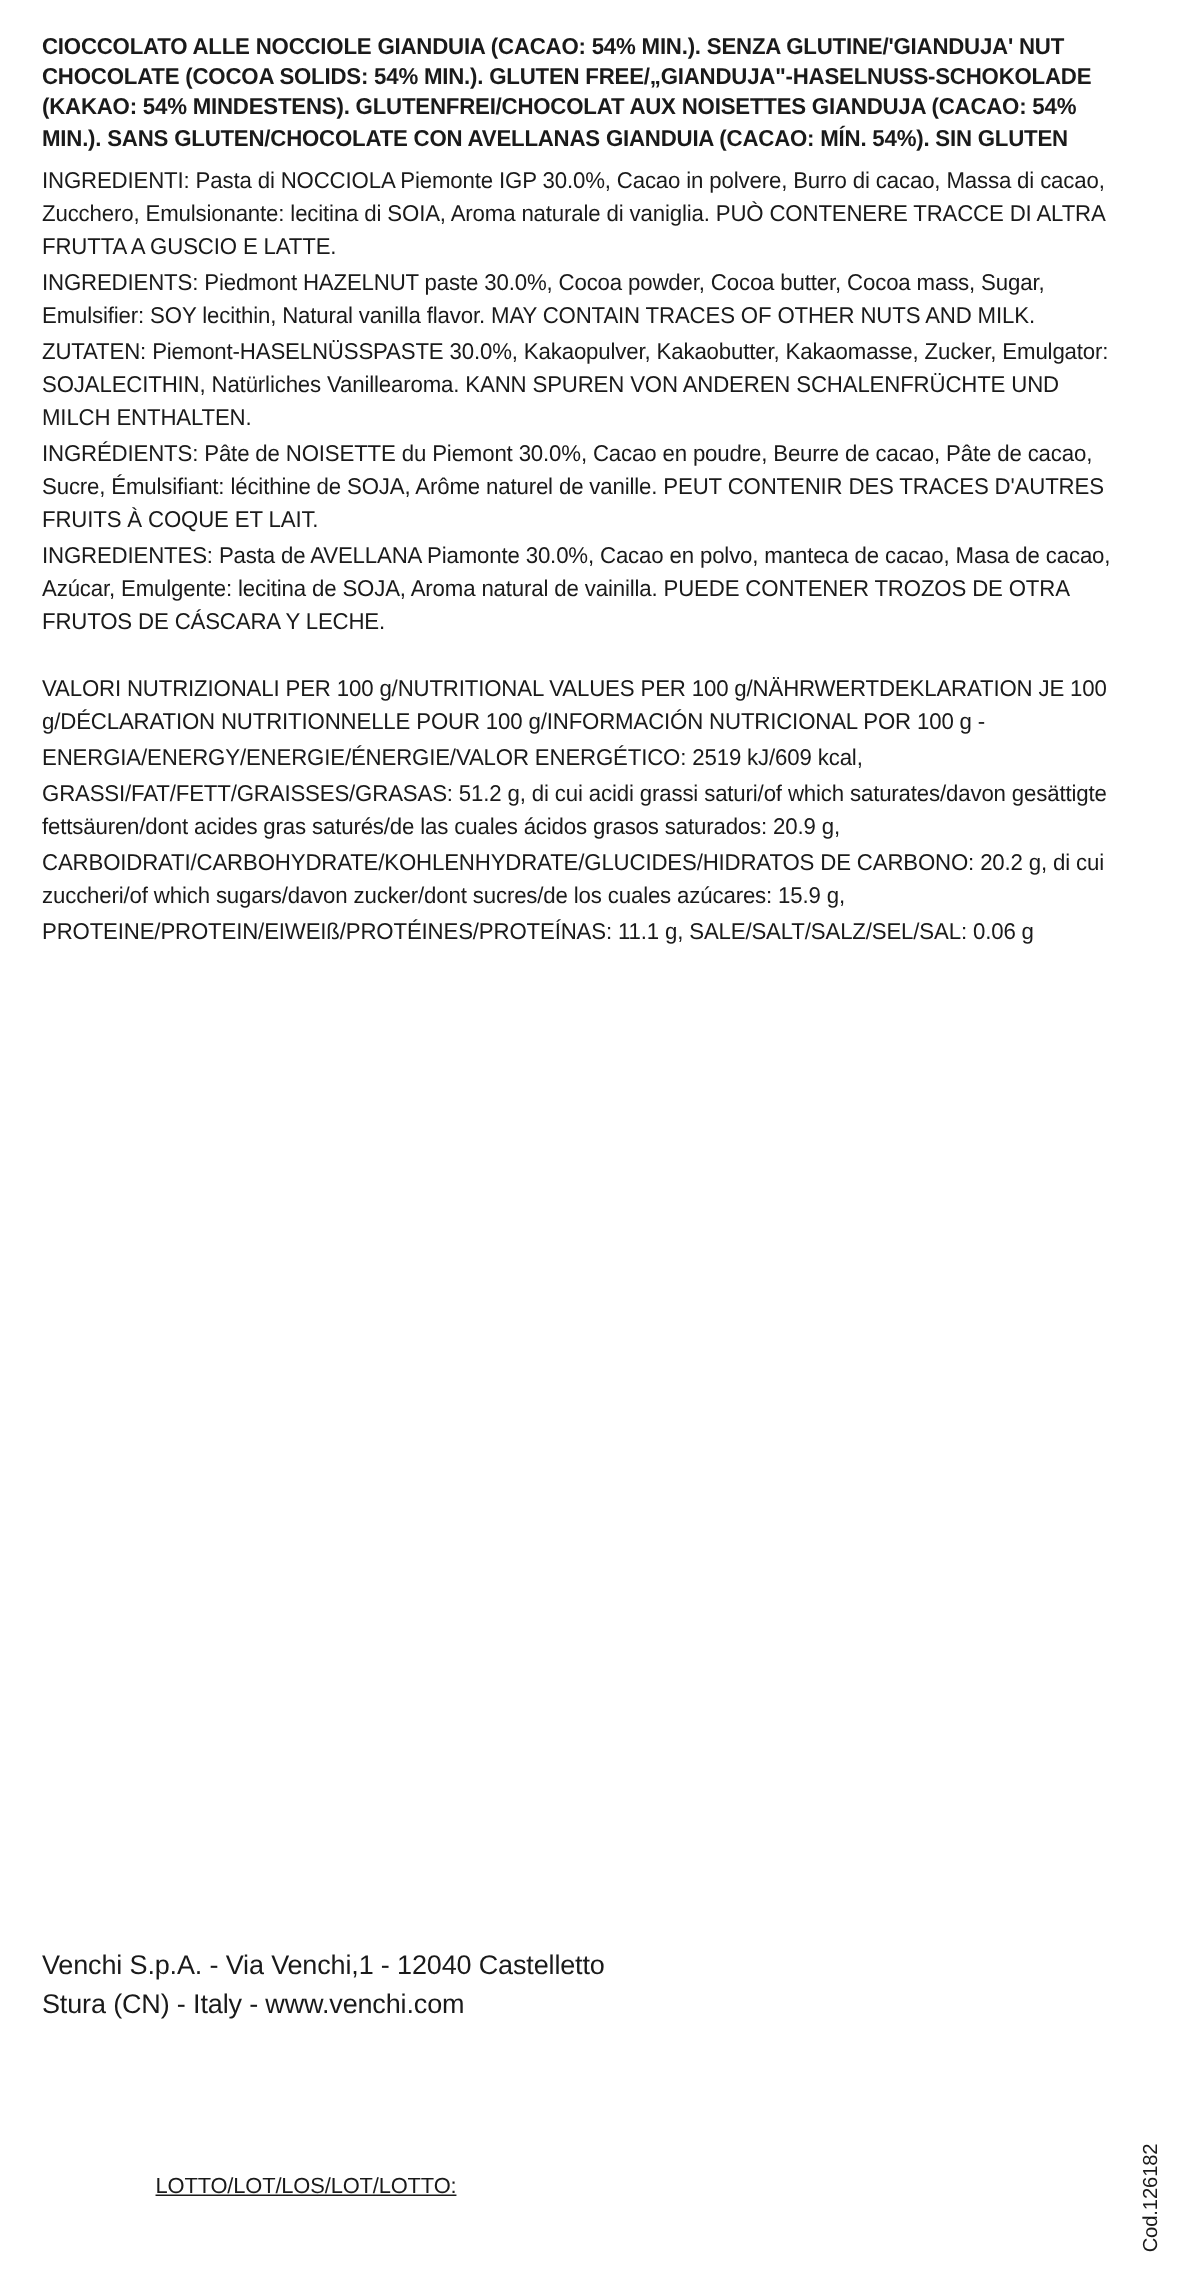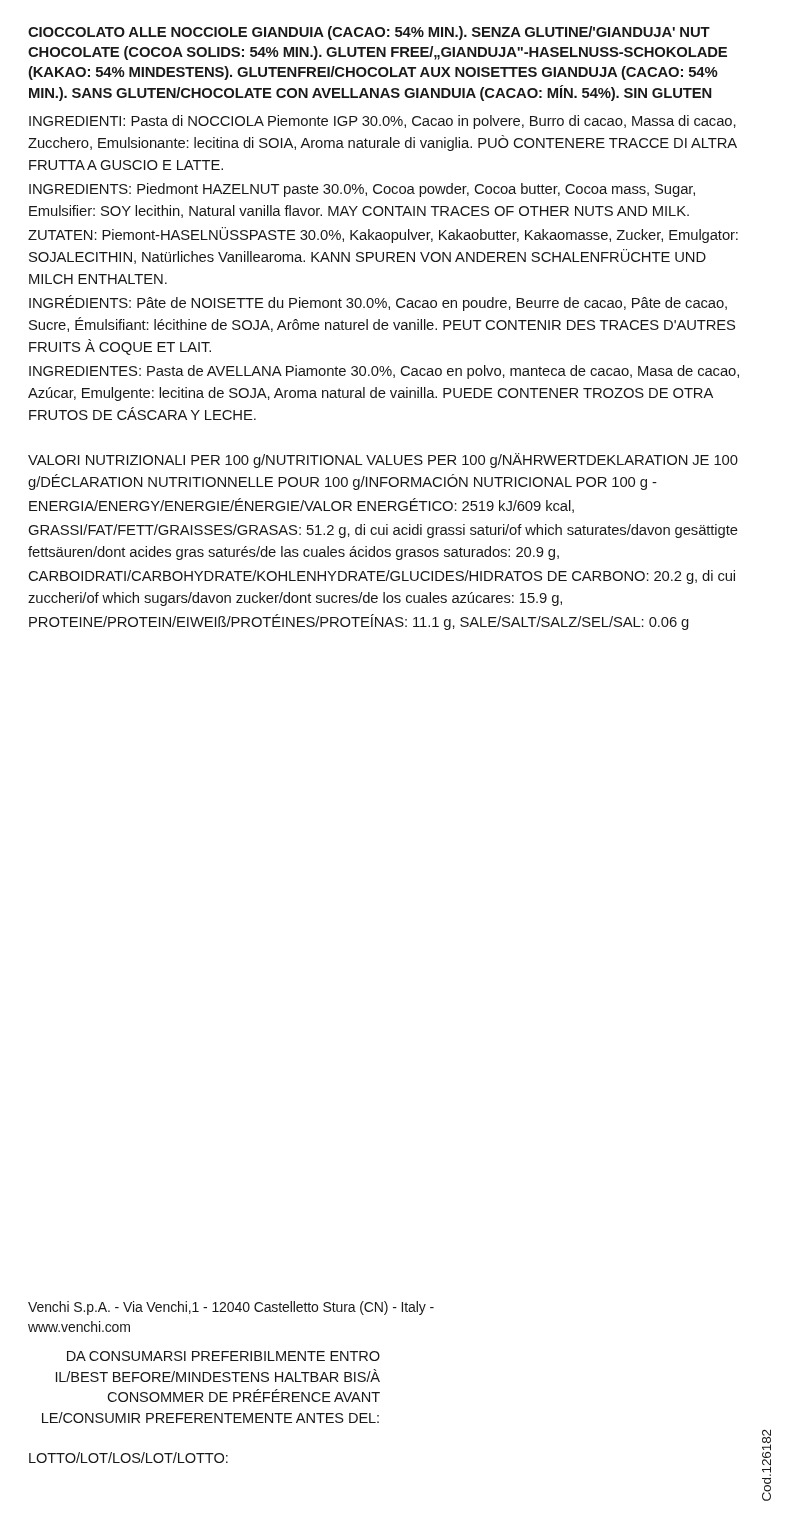--- a/index.html
+++ b/index.html
@@ -52,42 +52,43 @@
     left: 28px;
     right: 30px;
     bottom: 12px;
     height: 210px;
   }
   .company {
     position: absolute;
     left: 0;
     top: 0;
     width: 420px;
-    font-size: 14px;
+    font-size: 18px;
     line-height: 1.42;
     letter-spacing: -0.1px;
   }
   .bestbefore {
     position: absolute;
     left: 0;
     top: 48px;
     width: 352px;
     text-align: right;
     font-size: 14.6px;
     line-height: 1.42;
     letter-spacing: -0.1px;
   }
   .lotto {
     position: absolute;
     left: 0;
     top: 152px;
     width: 352px;
-    text-align: left;
+    text-align: center;
     font-size: 14.6px;
     letter-spacing: -0.1px;
+    text-decoration: underline;
   }
   .weight {
     position: absolute;
     right: 42px;
     top: 42px;
     font-size: 37px;
     letter-spacing: -0.5px;
     white-space: nowrap;
   }
   .weight .e {
@@ -125,18 +126,17 @@
   <div class="nutrition-block">
     <p class="para">VALORI NUTRIZIONALI PER 100 g/NUTRITIONAL VALUES PER 100 g/NÄHRWERTDEKLARATION JE 100 g/DÉCLARATION NUTRITIONNELLE POUR 100 g/INFORMACIÓN NUTRICIONAL POR 100 g -</p>
     <p class="para">ENERGIA/ENERGY/ENERGIE/ÉNERGIE/VALOR ENERGÉTICO: 2519 kJ/609 kcal,</p>
     <p class="para">GRASSI/FAT/FETT/GRAISSES/GRASAS: 51.2 g, di cui acidi grassi saturi/of which saturates/davon gesättigte fettsäuren/dont acides gras saturés/de las cuales ácidos grasos saturados: 20.9 g,</p>
     <p class="para">CARBOIDRATI/CARBOHYDRATE/KOHLENHYDRATE/GLUCIDES/HIDRATOS DE CARBONO: 20.2 g, di cui zuccheri/of which sugars/davon zucker/dont sucres/de los cuales azúcares: 15.9 g,</p>
     <p class="para">PROTEINE/PROTEIN/EIWEIß/PROTÉINES/PROTEÍNAS: 11.1 g, SALE/SALT/SALZ/SEL/SAL: 0.06 g</p>
   </div>
 
   <div class="footer">
     <div class="company">Venchi S.p.A. - Via Venchi,1 - 12040 Castelletto Stura (CN) - Italy - www.venchi.com</div>
-    <div class="bestbefore">DA CONSUMARSI PREFERIBILMENTE ENTRO IL/BEST BEFORE/MINDESTENS HALTBAR BIS/À CONSOMMER DE PRÉFÉRENCE AVANT LE/CONSUMIR PREFERENTEMENTE ANTES DEL:</div>
     <div class="lotto">LOTTO/LOT/LOS/LOT/LOTTO:</div>
     <div class="code">Cod.126182</div>
   </div>
 
 </div>
 
 </body></html>

